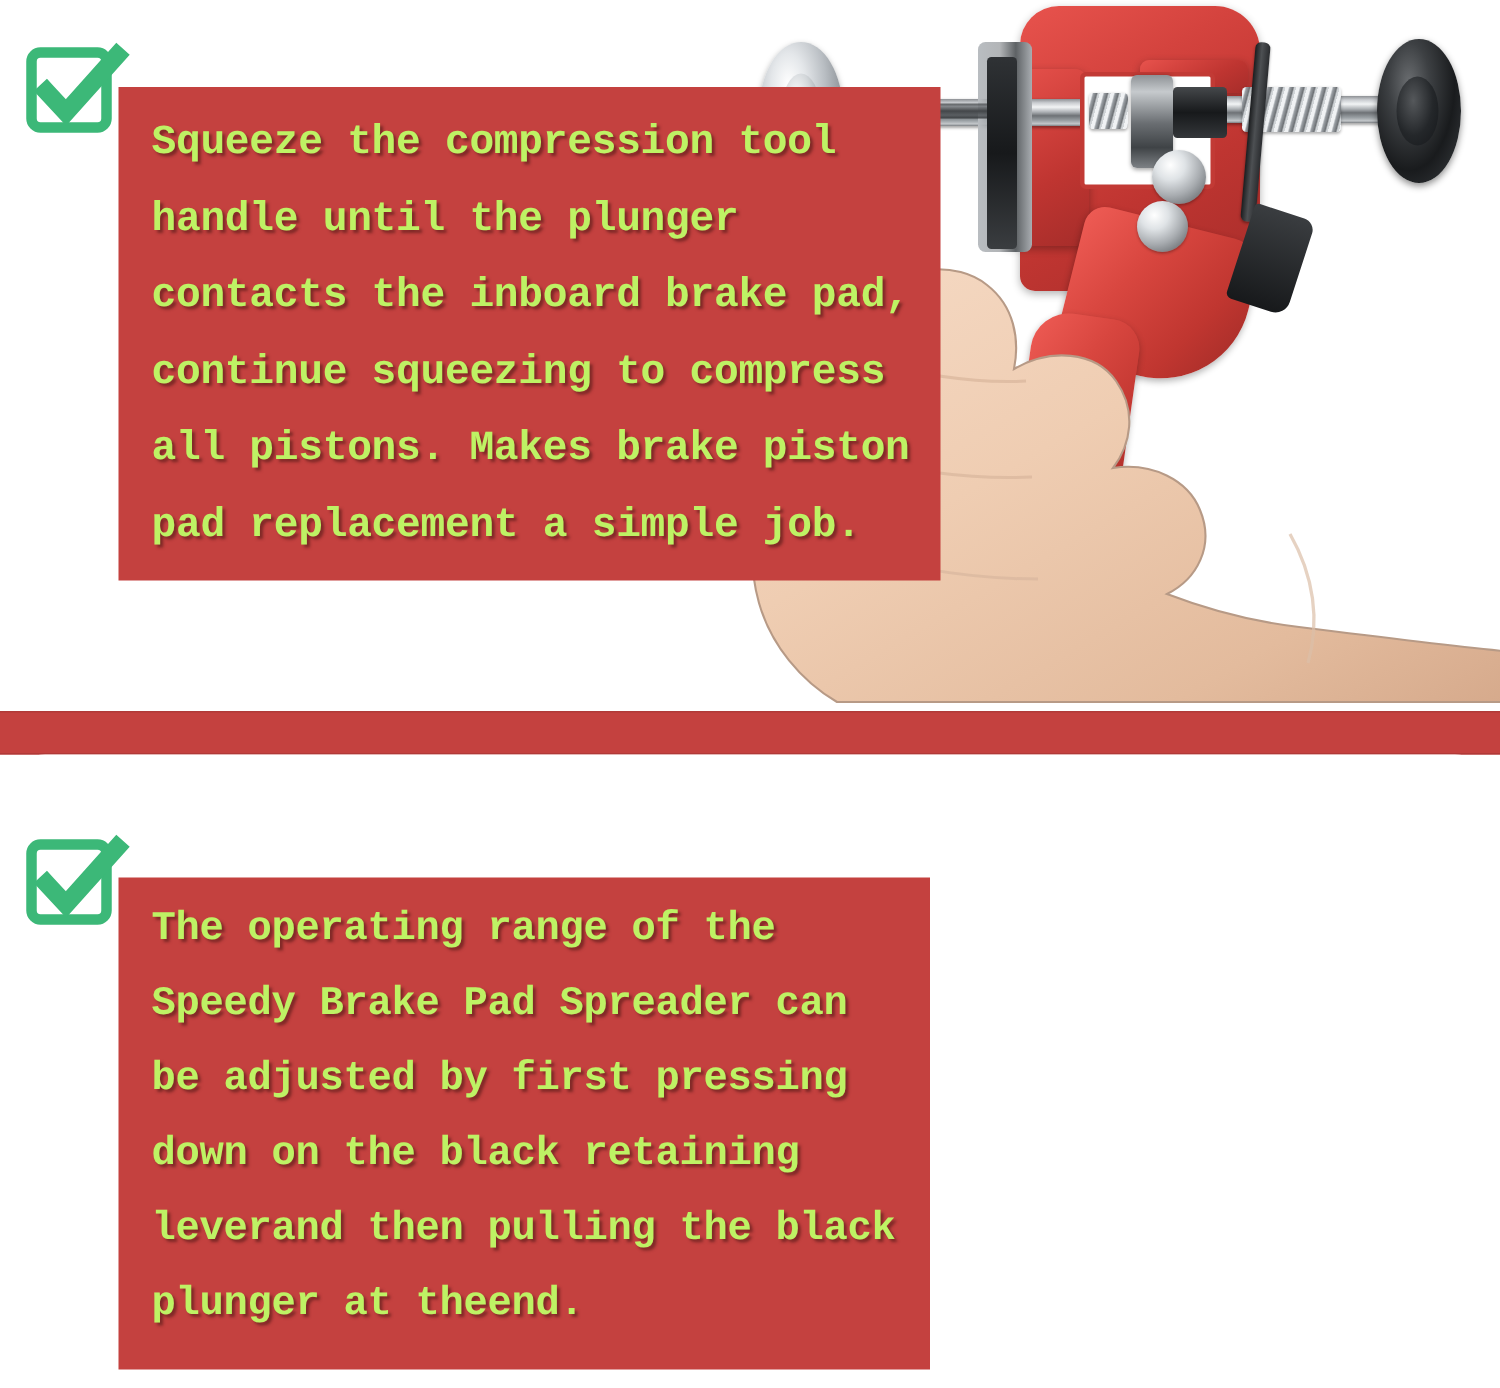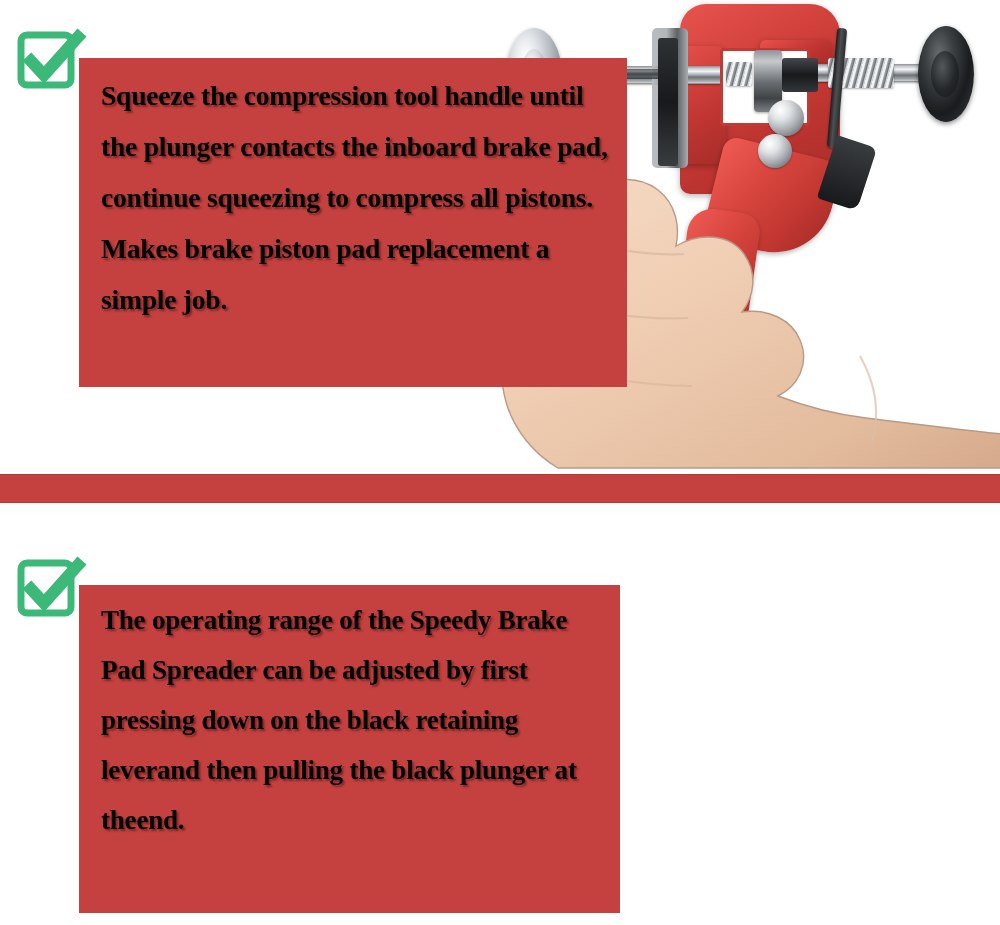--- a/index.html
+++ b/index.html
@@ -63,22 +63,22 @@
     z-index: 3;
   }
   #card-top    { left: 79px; top: 58px;  width: 548px; height: 329px; }
   #card-bottom { left: 79px; top: 585px; width: 541px; height: 328px; }
 
   .card-text {
     position: absolute;
     left: 22px;
     top: 12px;
     right: 10px;
-    color: #000000;
-    font-family: Liberation Serif, serif;
+    color: #bef264;
+    font-family: Liberation Mono, monospace;
     font-weight: bold;
     font-size: 27.5px;
     line-height: 51px;
     letter-spacing: -0.2px;
     text-shadow: 2px 2px 2px rgba(70,20,18,0.55);
     white-space: pre-line;
   }
   #card-bottom .card-text { top: 10px; font-size: 27px; line-height: 50px; }
 
   

